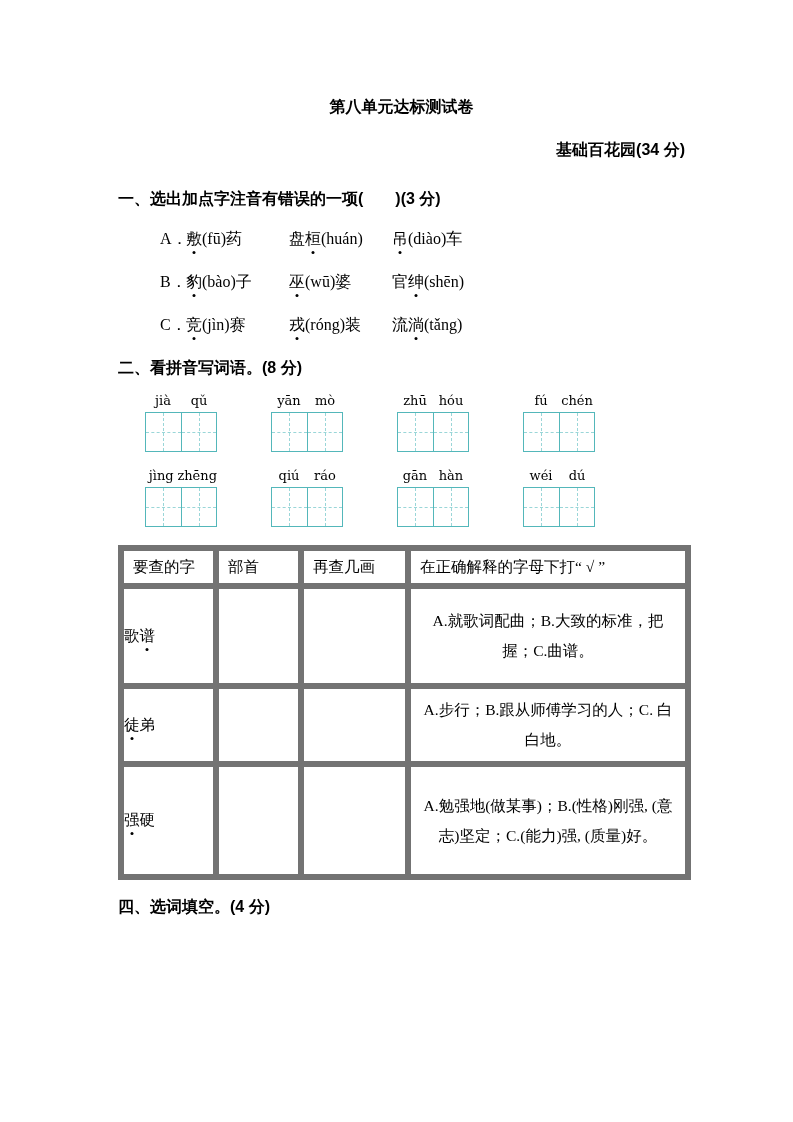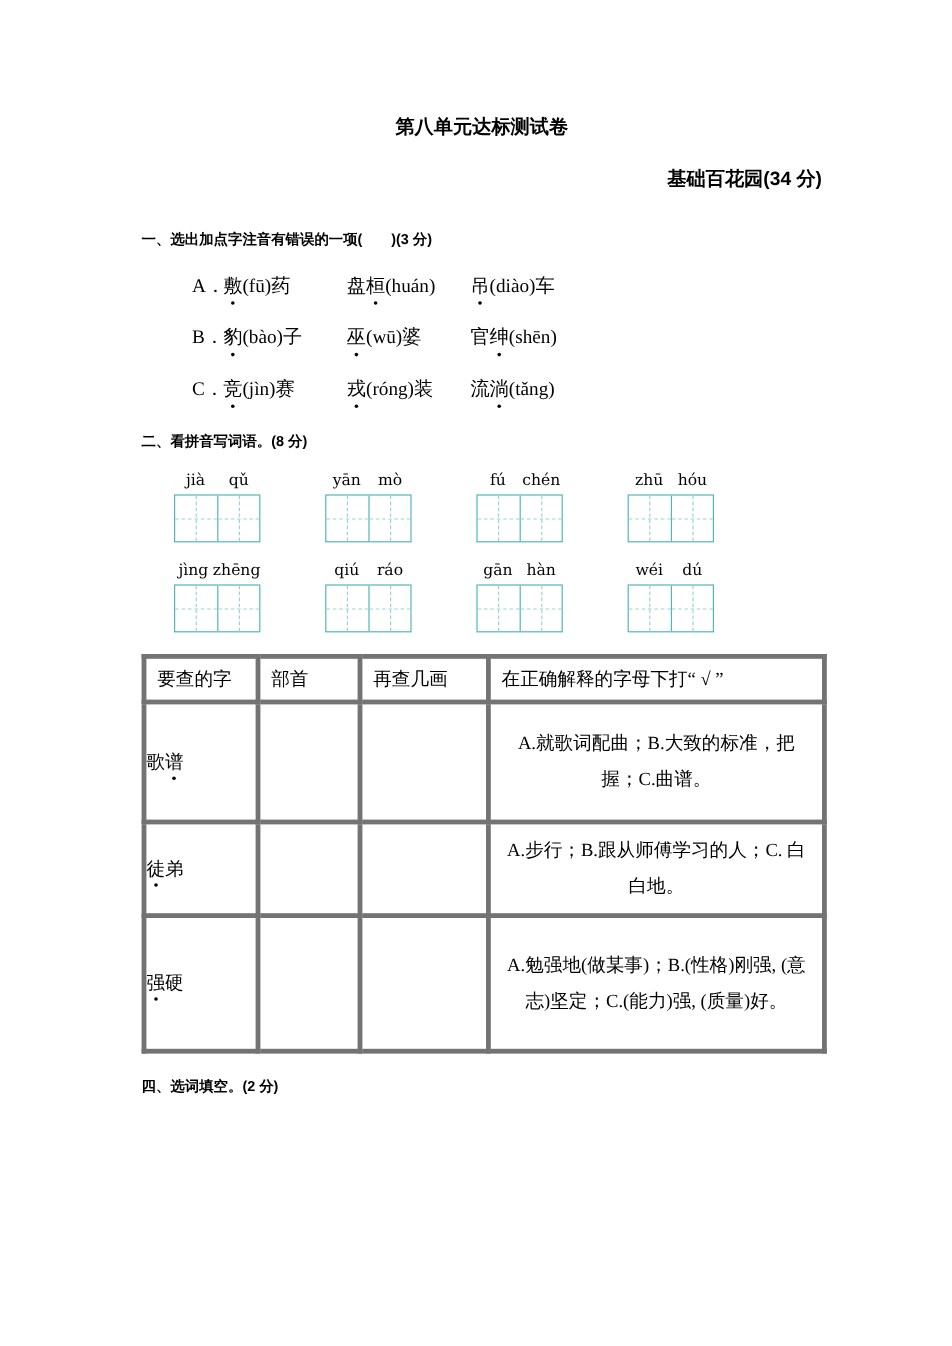--- a/index.html
+++ b/index.html
@@ -13,21 +13,21 @@
   .title {
     text-align:center; font-family:"Liberation Sans", sans-serif;
     font-weight:bold; font-size:16px; line-height:22px;
   }
   .subtitle {
     margin-top:22px; text-align:right; font-family:"Liberation Sans", sans-serif;
     font-weight:bold; font-size:16px; line-height:20px;
   }
   .q-heading {
     font-family:"Liberation Sans", sans-serif; font-weight:bold;
-    font-size:12px; line-height:22px; white-space:pre-wrap;
+    font-size:16px; line-height:22px; white-space:pre-wrap;
   }
   .qh1 { margin-top:28px; }
   .qh2 { margin-top:16px; }
   .qh3 { margin-top:17px; }
   .qh4 { margin-top:16px; }
 
   
   .options { margin-top:18px; margin-left:42px; font-size:16px; }
   .option { display:flex; line-height:22px; margin-bottom:21px; }
   .opt-label { width:26px; flex-shrink:0; }
@@ -62,21 +62,21 @@
   .cell::after {
     content:""; position:absolute; top:50%; left:0; right:0;
     border-top:1px dashed #9ad6d8;
   }
 
   
   table.dict {
     margin-top:18px; border-collapse:collapse; table-layout:fixed;
     width:567px; font-size:15.5px;
   }
-  table.dict th, table.dict td { border:4px solid #737373; vertical-align:middle; }
+  table.dict th, table.dict td { border:6px solid #737373; vertical-align:middle; }
   table.dict th {
     font-weight:normal; text-align:left; padding:0 9px; height:38px;
   }
   td.word-cell { text-align:left; }
   td.blank-cell { }
   td.expl { padding:6px 10px; line-height:30px; text-align:center; }
   tr.r1 td { height:100px; }
   tr.r2 td { height:78px; }
   tr.r3 td { height:113px; }
 </style>
@@ -131,32 +131,32 @@
           <span>yān</span>
           <span>mò</span>
         </div>
       <div class="grid">
           <div class="cell"></div>
           <div class="cell"></div>
         </div>
     </div>
     <div class="py-group">
       <div class="py-labels">
+          <span>zhū</span>
+          <span>hóu</span>
+        </div>
+      <div class="grid">
+          <div class="cell"></div>
+          <div class="cell"></div>
+        </div>
+    </div>
+    <div class="py-group">
+      <div class="py-labels">
           <span>fú</span>
           <span>chén</span>
-        </div>
-      <div class="grid">
-          <div class="cell"></div>
-          <div class="cell"></div>
-        </div>
-    </div>
-    <div class="py-group">
-      <div class="py-labels">
-          <span>zhū</span>
-          <span>hóu</span>
         </div>
       <div class="grid">
           <div class="cell"></div>
           <div class="cell"></div>
         </div>
     </div>
   </div>
 
   <div class="py-row py-row-2">
     <div class="py-group">
@@ -232,15 +232,15 @@
       </tr>
       <tr class="r3">
         <td class="word-cell"><span></span><span class="u-dot">强</span><span>硬</span></td>
         <td class="blank-cell"></td>
         <td class="blank-cell"></td>
         <td class="expl">A.勉强地(做某事)；B.(性格)刚强, (意志)坚定；C.(能力)强, (质量)好。</td>
       </tr>
     </tbody>
   </table>
 
-  <div class="q-heading qh4">四、选词填空。(2 分)</div>
+  <div class="q-heading qh4">四、选词填空。(4 分)</div>
 
 </div>
 
 </body></html>

